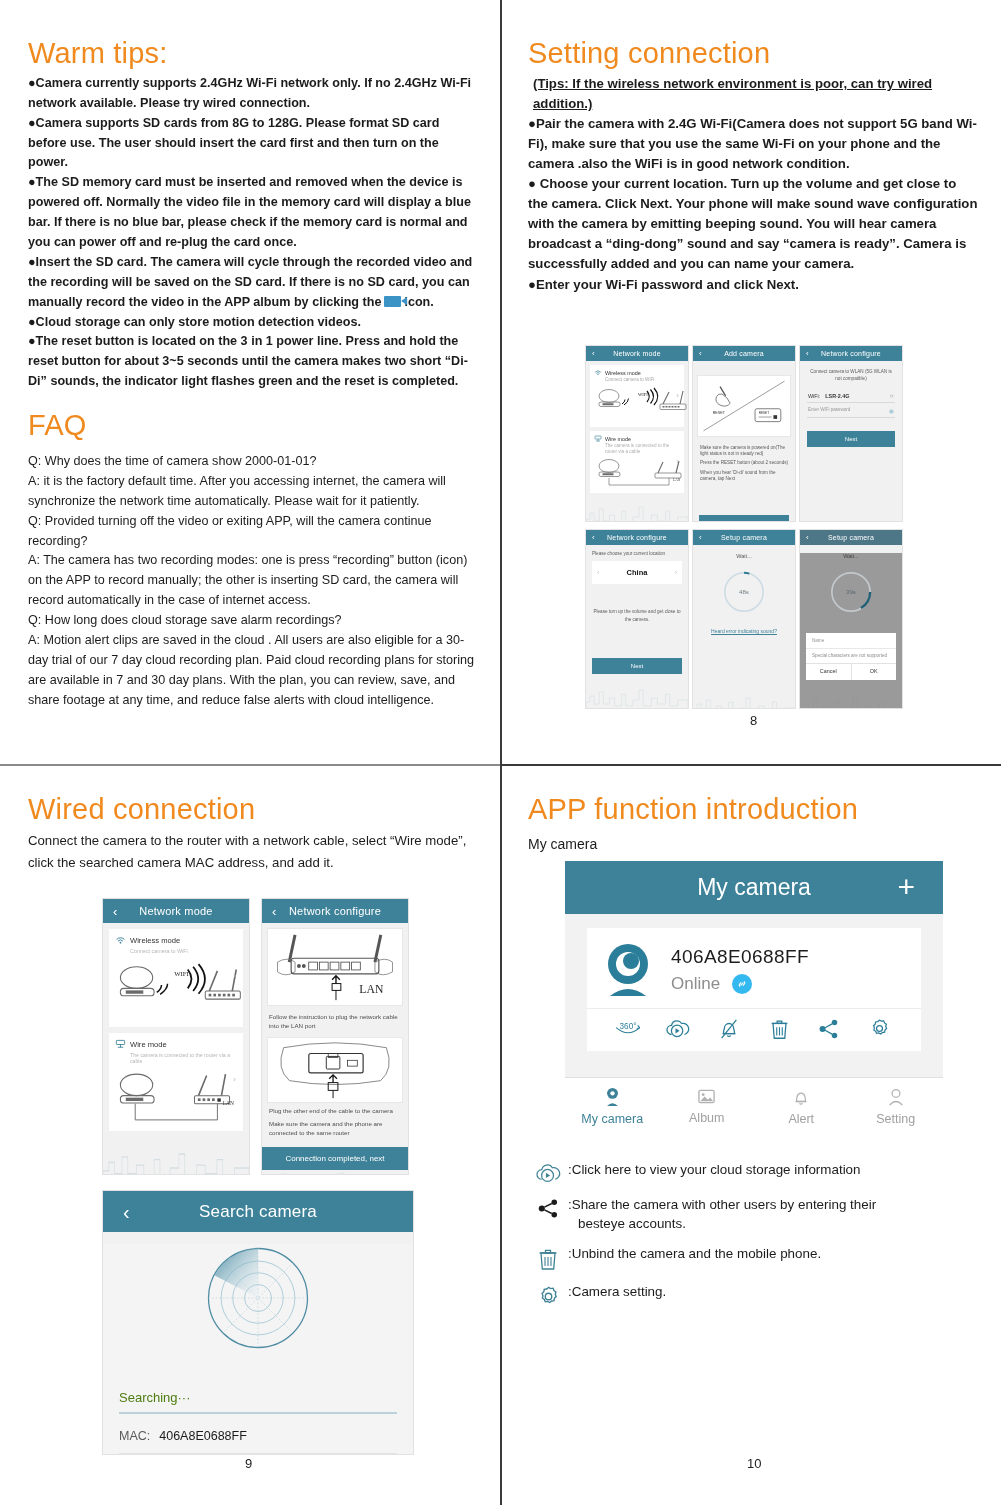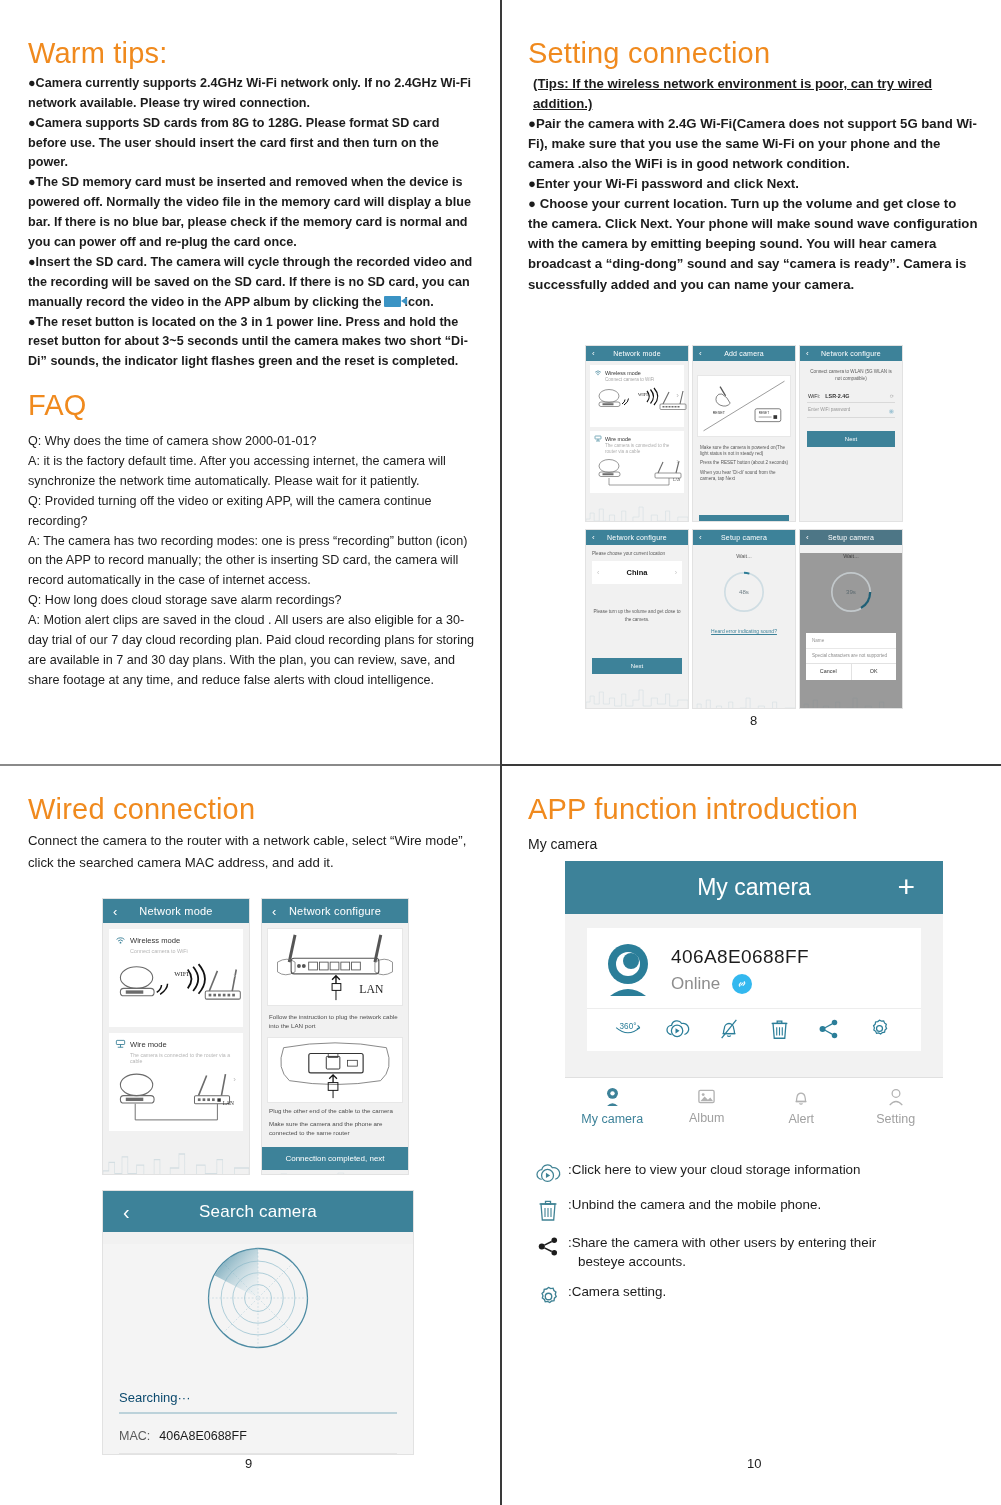--- a/index.html
+++ b/index.html
@@ -102,20 +102,21 @@
   <div class="quad q-tl">
     <div style="padding:38px 26px 0 28px;">
       <h1 class="sec">Warm tips:</h1>
       <div class="body-txt bold-txt" style="margin-top:2px;">
         <p>●Camera currently supports 2.4GHz Wi-Fi network only. If no 2.4GHz Wi-Fi network available. Please try wired connection.</p>
         <p>●Camera supports SD cards from 8G to 128G. Please format SD card before use. The user should insert the card first and then turn on the power.</p>
         <p>●The SD memory card must be inserted and removed when the device is powered off. Normally the video file in the memory card will display a blue bar. If there is no blue bar, please check if the memory card is normal and you can power off and re-plug the card once.</p>
         <p>
           <span>●Insert the SD card. The camera will cycle through the recorded video and the recording will be saved on the SD card. If there is no SD card, you can manually record the video in the APP album by clicking the</span><span class="inline-cam"></span><span>icon.</span>
         </p>
+        <p>●Cloud storage can only store motion detection videos.</p>
         <p>●The reset button is located on the 3 in 1 power line. Press and hold the reset button for about 3~5 seconds until the camera makes two short “Di-Di” sounds, the indicator light flashes green and the reset is completed.</p>
       </div>
 
       <h1 class="sec" style="margin-top:18px;">FAQ</h1>
       <div class="body-txt" style="margin-top:10px;">
         <p>Q: Why does the time of camera show 2000-01-01?</p>
         <p>A: it is the factory default time. After you accessing internet, the camera will synchronize the network time automatically. Please wait for it patiently.</p>
         <p>Q: Provided turning off the video or exiting APP, will the camera continue recording?</p>
         <p>A: The camera has two recording modes: one is press “recording” button (icon) on the APP to record manually; the other is inserting SD card, the camera will record automatically in the case of internet access.</p>
         <p>Q: How long does cloud storage save alarm recordings?</p>
@@ -123,22 +124,22 @@
       </div>
     </div>
   </div>
 
   <div class="quad q-tr">
     <div style="padding:38px 22px 0 26px;">
       <h1 class="sec">Setting connection</h1>
       <div class="body-txt bold-txt" style="font-size:13.2px; line-height:1.52;">
         <p style="padding-left:5px;text-decoration:underline;">(Tips: If the wireless network environment is poor, can try wired addition.)</p>
         <p>●Pair the camera with 2.4G Wi-Fi(Camera does not support 5G band Wi-Fi), make sure that you use the same Wi-Fi on your phone and the camera .also the WiFi  is in good network condition.</p>
+        <p>● Choose your current location. Turn up the volume and get close to the camera. Click Next. Your phone will make sound wave configuration with the camera by emitting beeping sound. You will hear camera broadcast a “ding-dong” sound and say “camera is ready”. Camera is successfully added and you can name your camera.</p>
         <p>●Enter your Wi-Fi password and click Next.</p>
-        <p>● Choose your current location. Turn up the volume and get close to the camera. Click Next. Your phone will make sound wave configuration with the camera by emitting beeping sound. You will hear camera broadcast a “ding-dong” sound and say “camera is ready”. Camera is successfully added and you can name your camera.</p>
       </div>
     </div>
 
     <div style="position:absolute; left:83px; top:345px; display:grid; grid-template-columns:104px 104px 104px; gap:3px;">
 
       <div class="phone" style="height:177px;">
         <div class="ph-bar" style="height:15px;">
           <span class="back">‹</span>
           <span>Network mode</span>
         </div>
@@ -472,21 +473,21 @@
           <circle cx="60" cy="60" r="15" fill="none" stroke="#9dc3d1" stroke-width=".9"></circle>
           <g stroke="#b9d3dd" stroke-width=".7" stroke-dasharray="2 2">
             <line x1="5" y1="60" x2="115" y2="60"></line>
             <line x1="60" y1="5" x2="60" y2="115"></line>
             <line x1="21" y1="21" x2="99" y2="99"></line>
             <line x1="99" y1="21" x2="21" y2="99"></line>
           </g>
           <path d="M60 60 L12 35 A55 55 0 0 1 60 5 Z" fill="url(#sweep)"></path>
         </svg>
         <div style="position:absolute;left:16px;right:16px;bottom:54px;">
-          <div style="font-size:13px;color:#0c4a6e;padding-bottom:7px;border-bottom:2px solid #bcd2da;">Searching···</div>
+          <div style="font-size:13px;color:#4d7c0f;padding-bottom:7px;border-bottom:2px solid #bcd2da;">Searching···</div>
         </div>
         <div style="position:absolute;left:16px;right:16px;bottom:14px;display:flex;gap:9px;align-items:center;border-bottom:1px solid #e4e4e4;padding-bottom:10px;">
           <span style="font-size:12.5px;color:#5a5a5a;">MAC:</span>
           <span style="font-size:12.5px;color:#1c1c1c;">406A8E0688FF</span>
         </div>
       </div>
     </div>
 
     <div class="pagenum" style="left:245px; top:690px;">9</div>
   </div>
@@ -615,49 +616,49 @@
             </svg>
           </span>
           <span class="leg-txt">
             <span>:Click here to view your cloud storage information</span>
           </span>
         </div>
 
 
         <div class="leg-row">
           <span class="leg-ico">
+            <svg width="25" height="23" viewBox="0 0 26 24">
+              <circle cx="19" cy="5.5" r="2.9" fill="#1c1c1c"></circle>
+              <circle cx="19" cy="18.5" r="2.9" fill="#1c1c1c"></circle>
+              <circle cx="6" cy="12" r="3.2" fill="#1c1c1c"></circle>
+              <path d="M8.7 10.6 L16.4 6.8 M8.7 13.4 L16.4 17.2" stroke="#1c1c1c" stroke-width="1.5"></path>
+            </svg>
+          </span>
+          <span class="leg-txt">
+            <span>:Share the camera with other users by entering their</span>
+            <span class="l2">besteye accounts.</span>
+          </span>
+        </div>
+
+        <div class="leg-row">
+          <span class="leg-ico">
             <svg width="22" height="26" viewBox="0 0 22 26">
               <path d="M4 7h14l-1.3 16H5.3z" fill="none" stroke="#3f8294" stroke-width="1.3"></path>
               <path d="M2.5 7h17" stroke="#3f8294" stroke-width="1.3"></path>
               <path d="M8.5 4.3h5v2.7h-5z" fill="none" stroke="#3f8294" stroke-width="1.3"></path>
               <path d="M8 11v9M11 11v9M14 11v9" stroke="#3f8294" stroke-width="1.1"></path>
             </svg>
           </span>
           <span class="leg-txt">
             <span>:Unbind the camera and the mobile phone.</span>
           </span>
         </div>
 
         <div class="leg-row">
           <span class="leg-ico">
-            <svg width="25" height="23" viewBox="0 0 26 24">
-              <circle cx="19" cy="5.5" r="2.9" fill="#1c1c1c"></circle>
-              <circle cx="19" cy="18.5" r="2.9" fill="#1c1c1c"></circle>
-              <circle cx="6" cy="12" r="3.2" fill="#1c1c1c"></circle>
-              <path d="M8.7 10.6 L16.4 6.8 M8.7 13.4 L16.4 17.2" stroke="#1c1c1c" stroke-width="1.5"></path>
-            </svg>
-          </span>
-          <span class="leg-txt">
-            <span>:Share the camera with other users by entering their</span>
-            <span class="l2">besteye accounts.</span>
-          </span>
-        </div>
-
-        <div class="leg-row">
-          <span class="leg-ico">
             <svg width="25" height="25" viewBox="0 0 24 24">
               <path d="M12 3.3l2.1 1.1 2.3-.4.8 2.2 1.9 1.4-.6 2.2.9 2.2-1.7 1.6-.4 2.3-2.3.4-1.8 1.5-2-1.1-2.3.4-.9-2.2-1.9-1.4.6-2.2-.9-2.2 1.7-1.6.4-2.3 2.3-.4z" fill="none" stroke="#3f8294" stroke-width="1.3"></path>
               <circle cx="12" cy="12" r="3.1" fill="none" stroke="#3f8294" stroke-width="1.3"></circle>
             </svg>
           </span>
           <span class="leg-txt">
             <span>:Camera setting.</span>
           </span>
         </div>
       </div>

